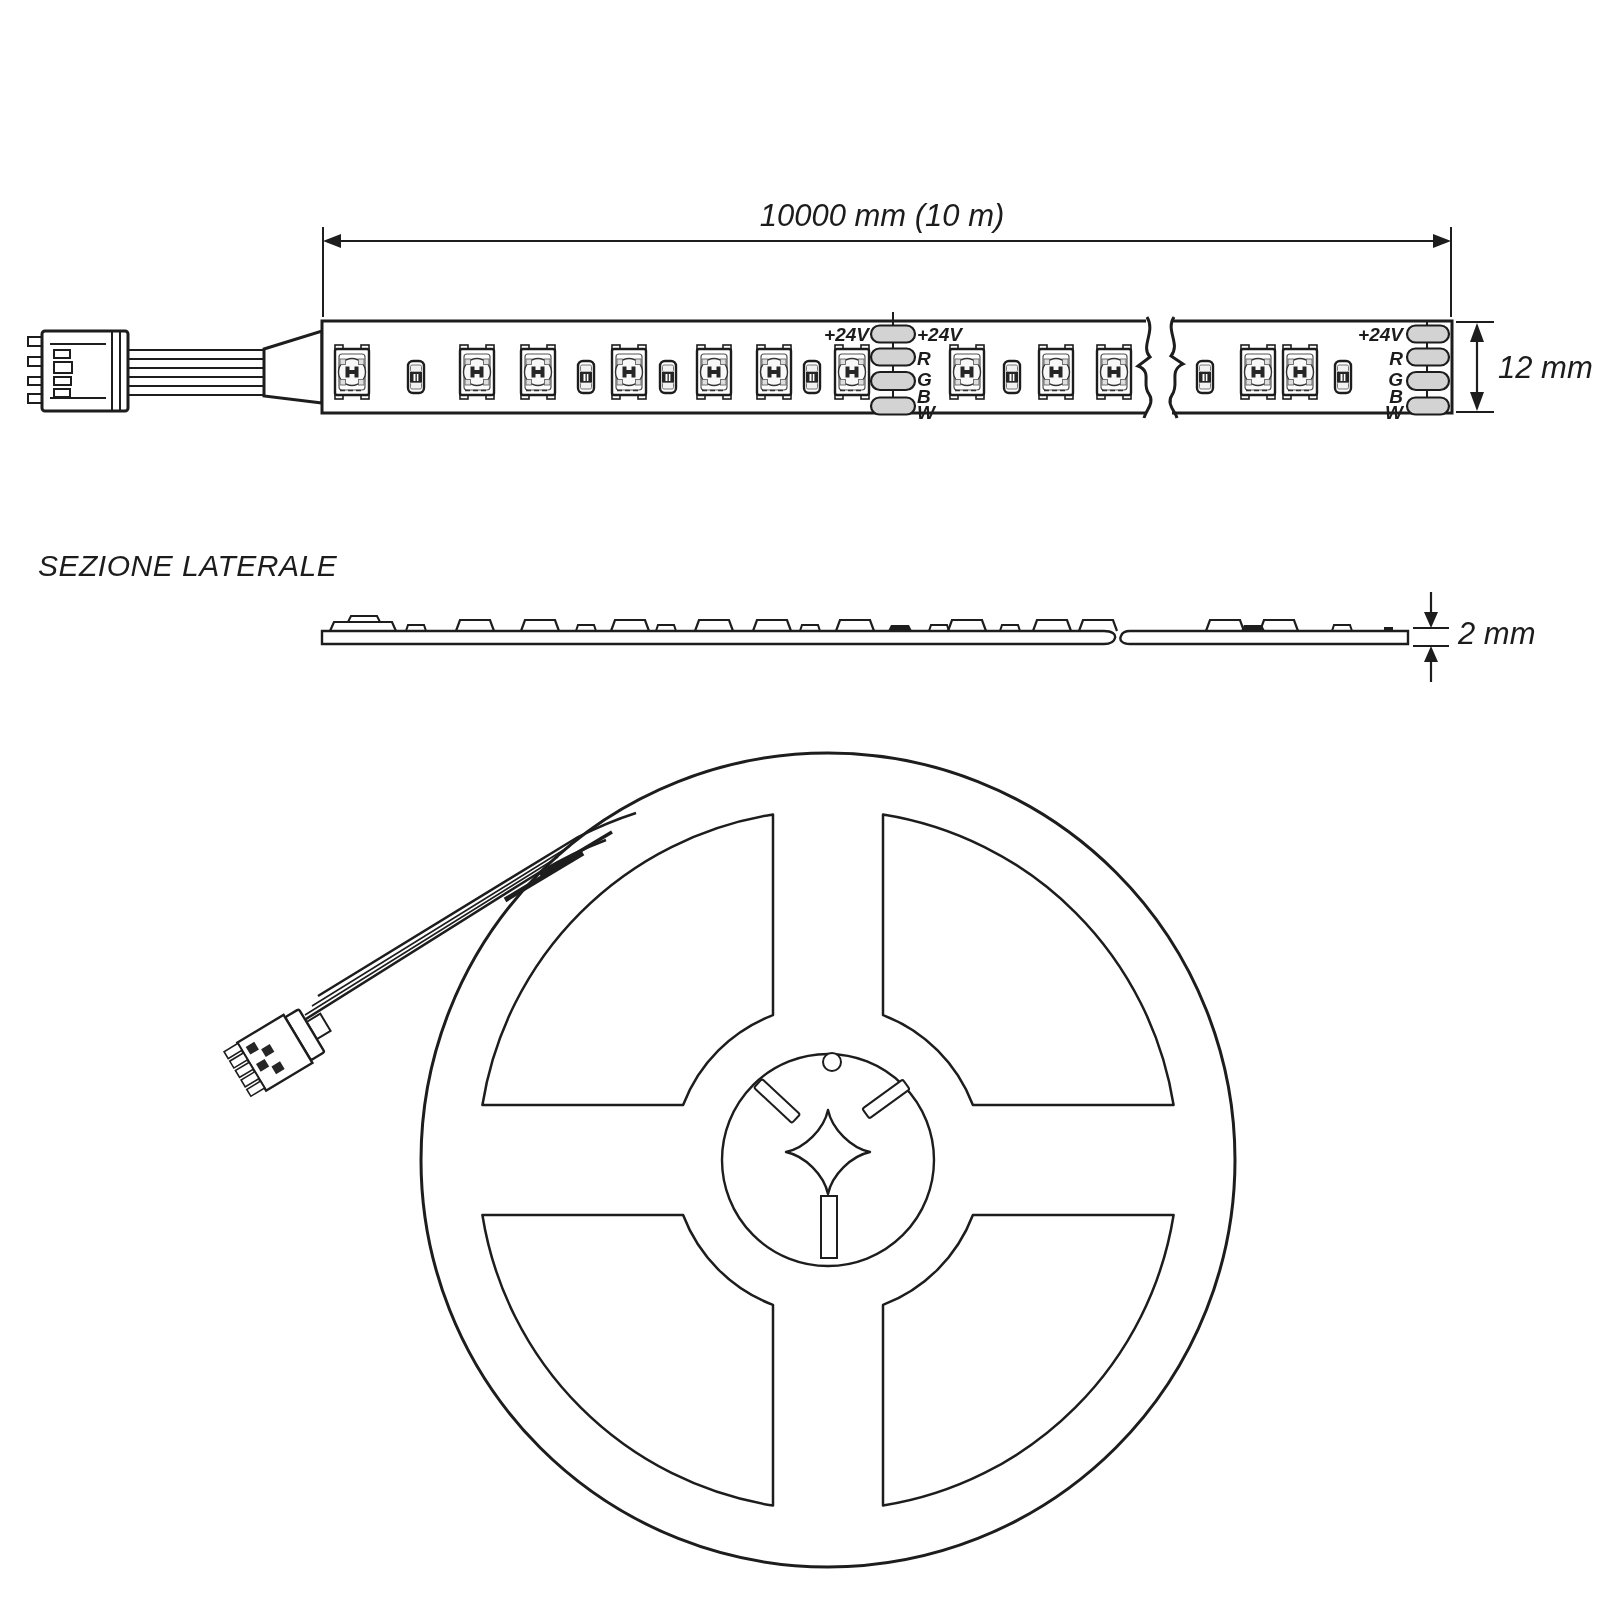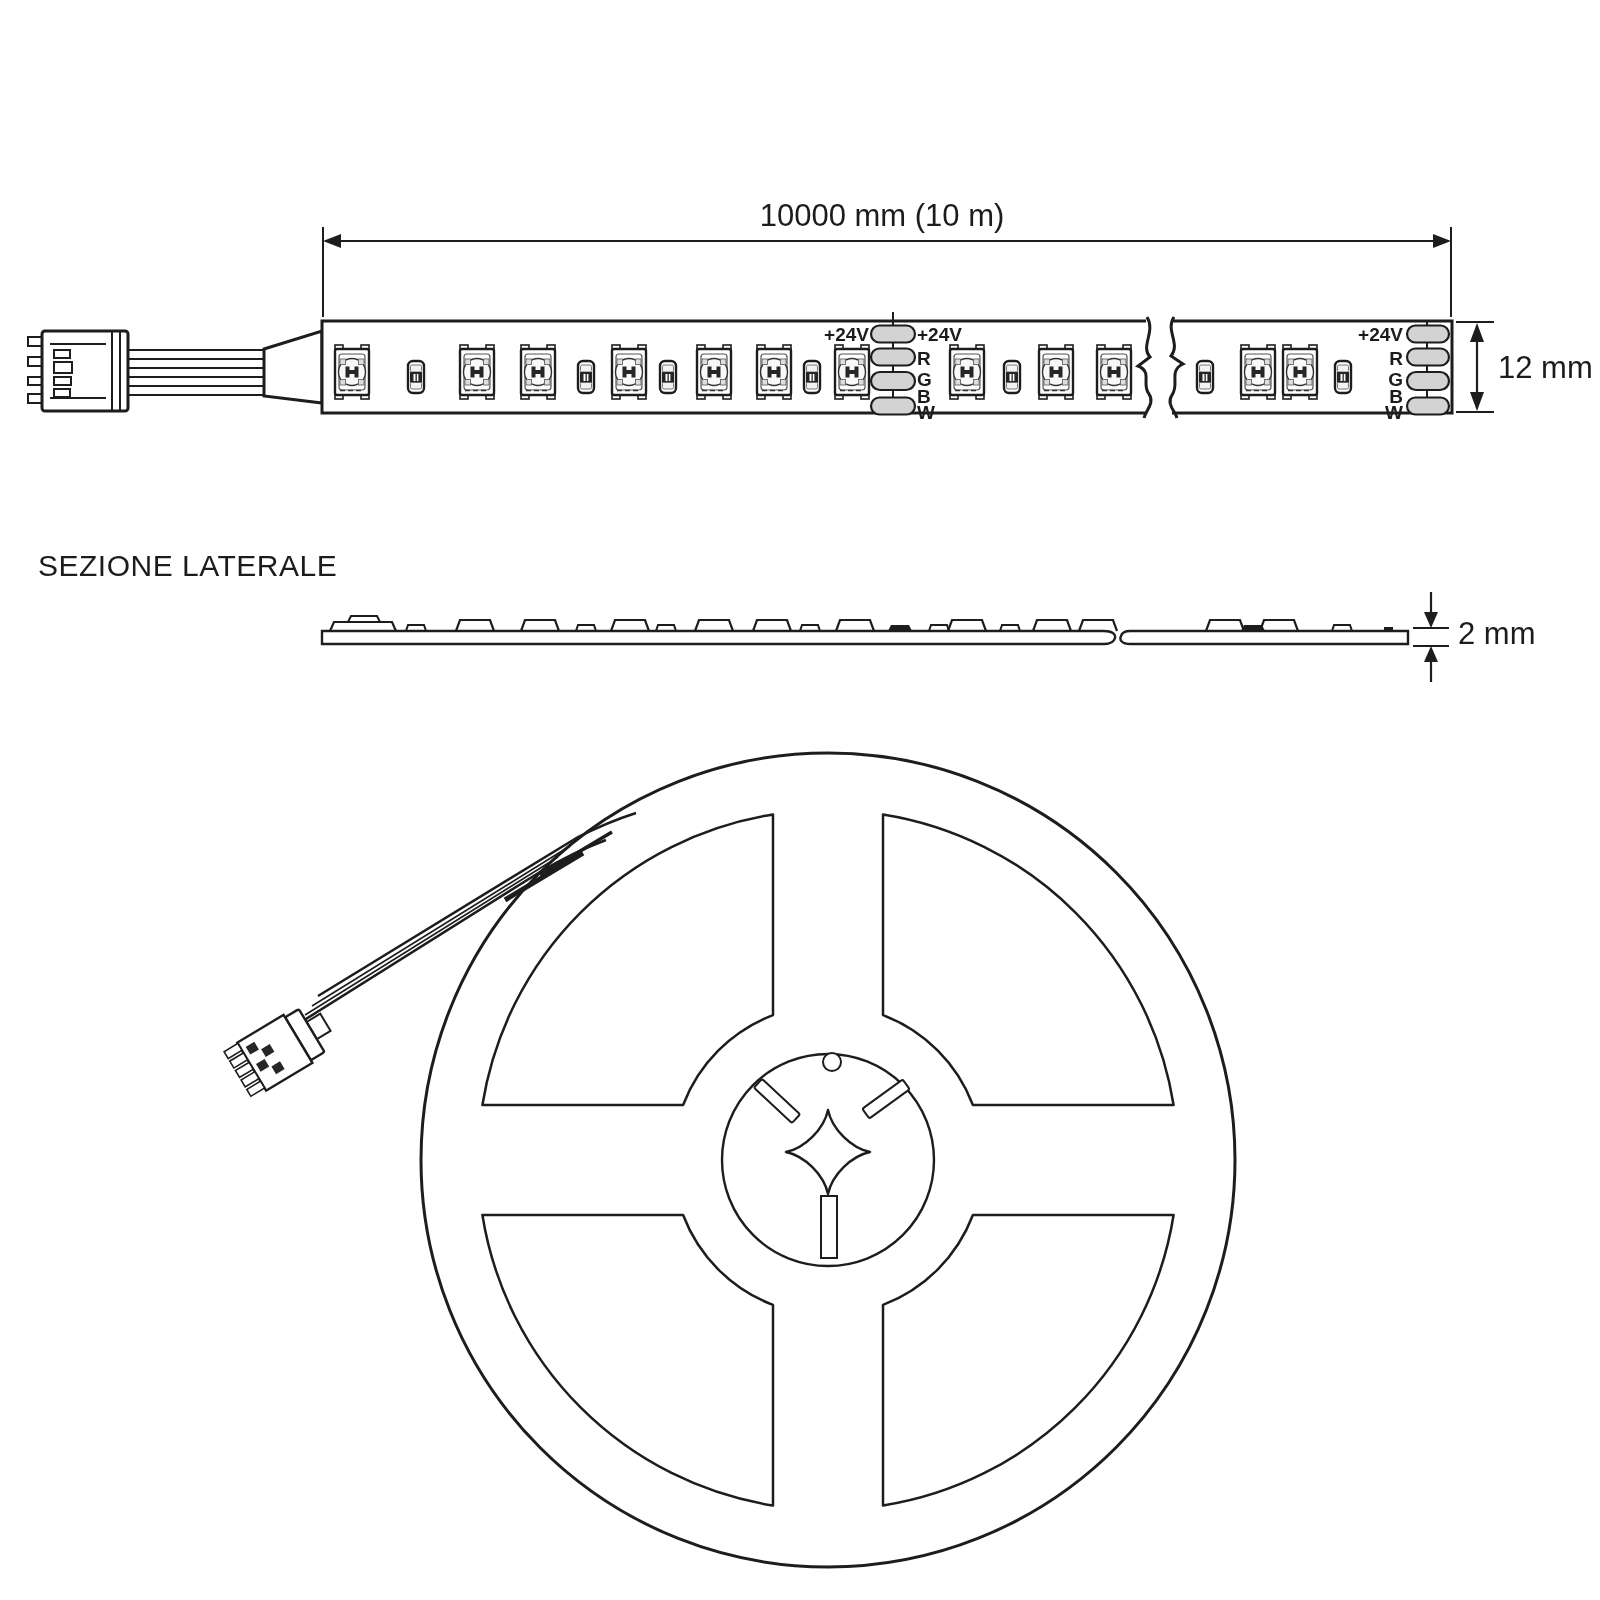--- a/index.html
+++ b/index.html
@@ -1,20 +1,20 @@
 <!DOCTYPE html>
 <html style="--line: #1d1d1d; --pad: #d3d3d3; --coil-dark: #3f3f3f; --coil-light: #ababab; --bg: #ffffff; --txt: #1c1c1c;"><head>
 <meta charset="utf-8">
 <style>
   :root{
     --line:#1d1d1d; --pad:#d3d3d3; --coil-dark:#3f3f3f; --coil-light:#ababab;
     --bg:#ffffff; --txt:#1c1c1c;
   }
   html,body{margin:0;padding:0;background:var(--bg);}
-  .stage{width:1600px;height:1600px;position:relative;background:var(--bg);}
+  .stage{width:1600px;height:1600px;position:relative;background:var(--bg);font-style:italic;}
   svg text{font-family:"Liberation Sans", sans-serif;}
   .st3{stroke:var(--line);stroke-width:3;fill:#fff}
   .st24{stroke:var(--line);stroke-width:2.4;fill:#fff}
   .st2{stroke:var(--line);stroke-width:2;fill:#fff}
   .st16{stroke:var(--line);stroke-width:1.6;fill:#fff}
   .ln16{stroke:var(--line);stroke-width:1.6;fill:none}
   .ln2{stroke:var(--line);stroke-width:2;fill:none}
   .ln22{stroke:var(--line);stroke-width:2.2;fill:none}
   .ln25{stroke:var(--line);stroke-width:2.5;fill:none}
   .ln3{stroke:var(--line);stroke-width:3;fill:none}

